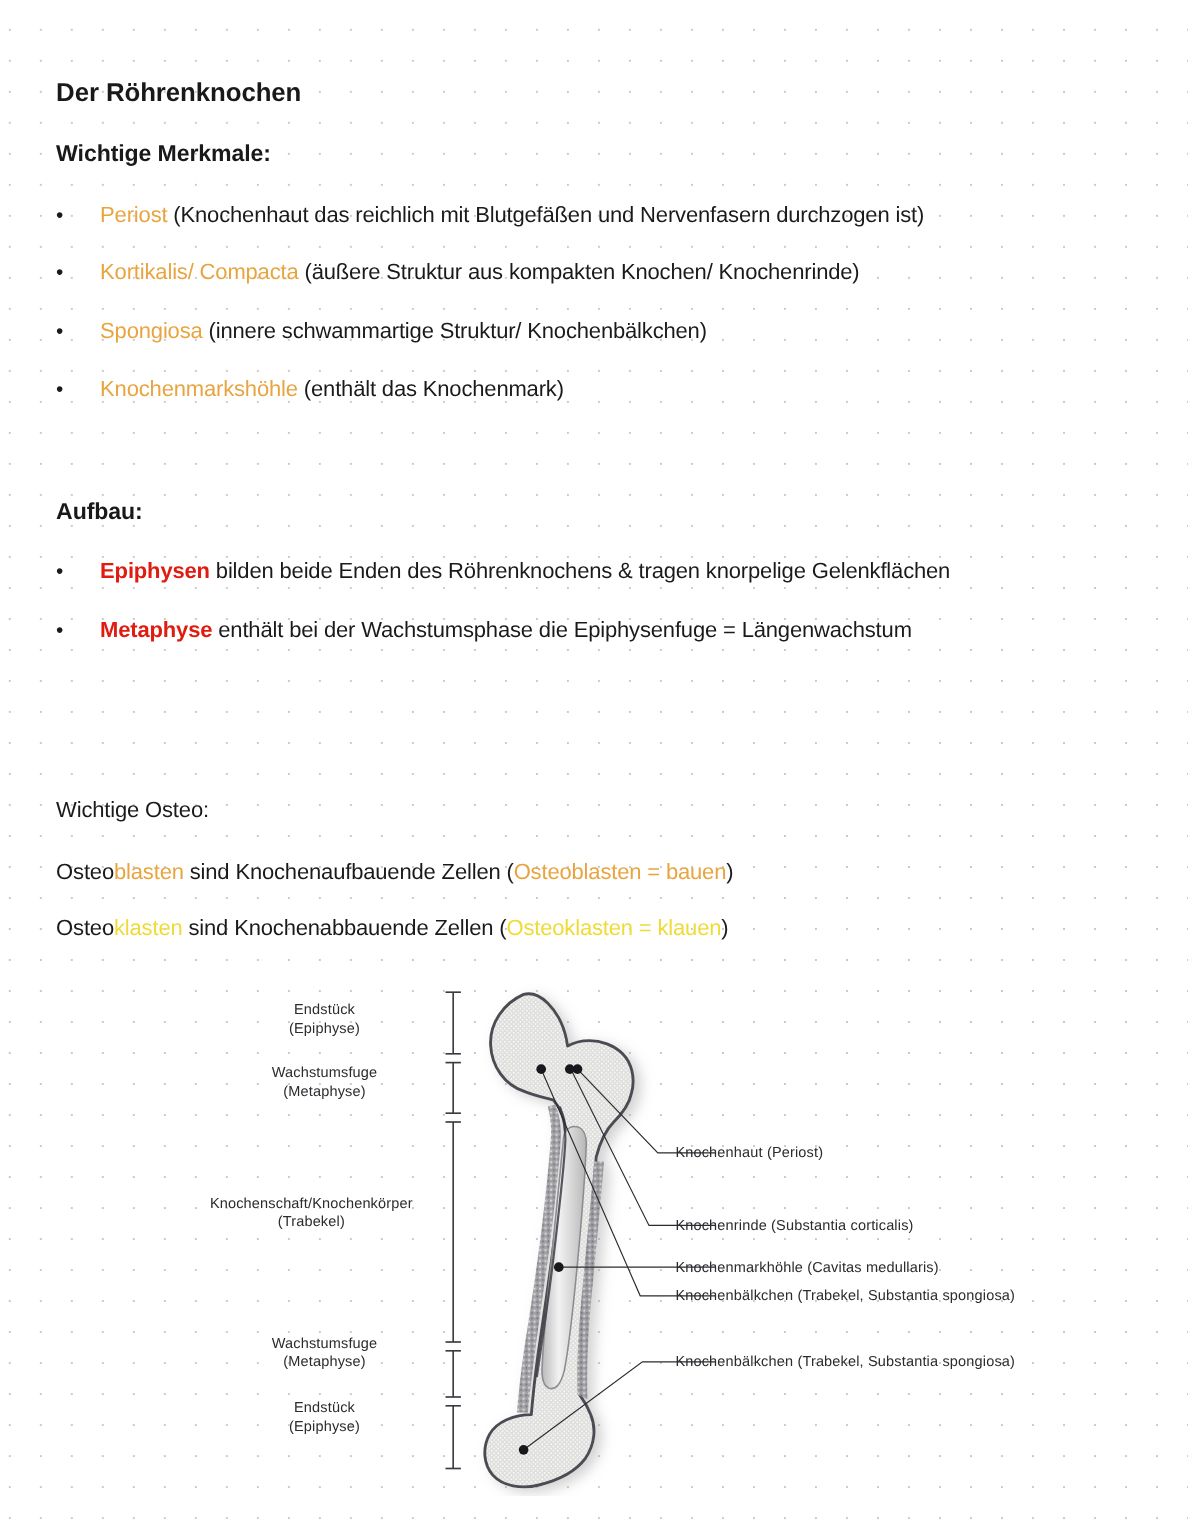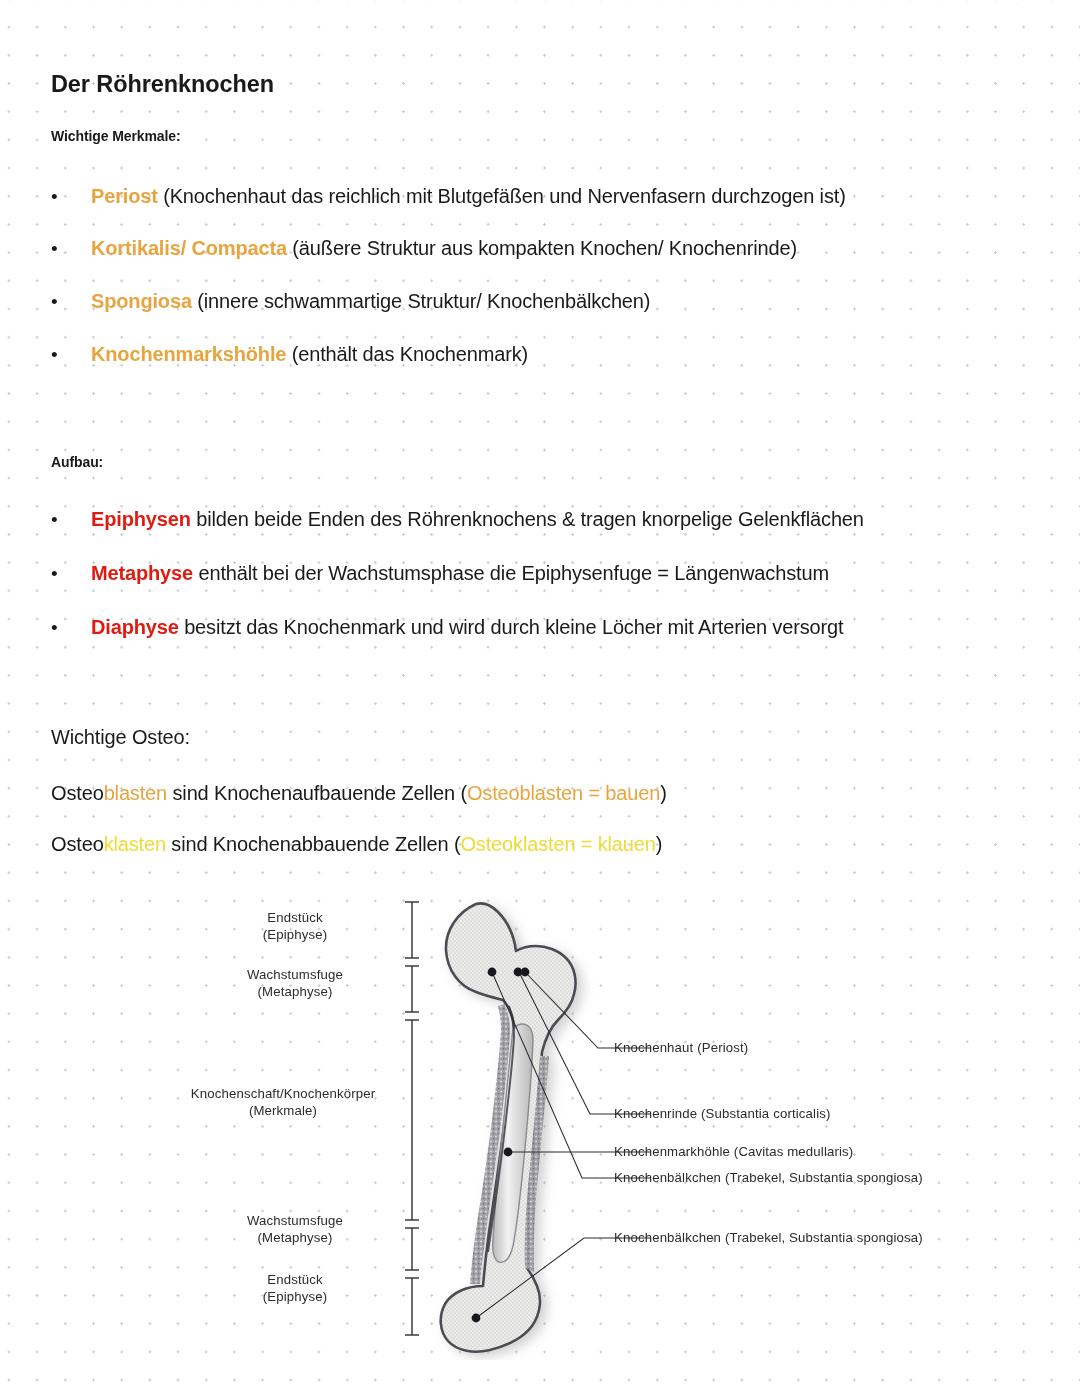--- a/index.html
+++ b/index.html
@@ -35,21 +35,21 @@
     top: 71px;
     font-size: 23.5px;
     font-weight: bold;
     color: #19191b;
     letter-spacing: -0.1px;
   }
 
   .h2 {
     position: absolute;
     left: 51px;
-    font-size: 14px;
+    font-size: 21px;
     font-weight: bold;
     color: #19191b;
     letter-spacing: -0.1px;
   }
   .h2.merkmale { top: 128px; }
   .h2.aufbau   { top: 454px; }
 
   .plain {
     position: absolute;
     left: 51px;
@@ -66,21 +66,21 @@
     color: #1a1a1c;
     letter-spacing: -0.15px;
     white-space: nowrap;
   }
   .bullet-row .dot {
     display: inline-block;
     width: 40px;
     color: #1a1a1c;
     font-size: 19px;
   }
-  .term-orange { color: #e8a43f; font-weight: bold; }
+  .term-orange { color: #e8a43f; font-weight: normal; }
   .term-red    { color: #e01b10; font-weight: bold; }
   .ink-orange  { color: #e8a43f; }
   .ink-yellow  { color: #f0db36; margin-top: 46px; }
 
   
   .figure {
     position: absolute;
     left: 0;
     top: 880px;
     width: 972px;
@@ -133,23 +133,20 @@
   <div class="h2 aufbau">Aufbau:</div>
 
   <div class="bullet-row" style="top:508px">
     <span class="dot">•</span><span class="term-red">Epiphysen</span><span> bilden beide Enden des Röhrenknochens &amp; tragen knorpelige Gelenkflächen</span>
   </div>
 
   <div class="bullet-row" style="top:562px">
     <span class="dot">•</span><span class="term-red">Metaphyse</span><span> enthält bei der Wachstumsphase die Epiphysenfuge = Längenwachstum</span>
   </div>
 
-  <div class="bullet-row" style="top:616px">
-    <span class="dot">•</span><span class="term-red">Diaphyse</span><span> besitzt das Knochenmark und wird durch kleine Löcher mit Arterien versorgt</span>
-  </div>
 
   <div class="plain" style="top:726px">Wichtige Osteo:</div>
 
   <div class="plain" style="top:782px">
     <span>Osteo</span><span class="ink-orange">blasten</span><span> sind Knochenaufbauende Zellen (</span><span class="ink-orange">Osteoblasten = bauen</span><span>)</span>
   </div>
 
   <div class="plain" style="top:833px">
     <span>Osteo</span><span class="ink-yellow">klasten</span><span> sind Knochenabbauende Zellen (</span><span class="ink-yellow">Osteoklasten = klauen</span><span>)</span>
   </div>
@@ -296,21 +293,21 @@
     <div class="fig-label left" style="left:295px; top:30px">
       <div>Endstück</div>
       <div>(Epiphyse)</div>
     </div>
     <div class="fig-label left" style="left:295px; top:87px">
       <div>Wachstumsfuge</div>
       <div>(Metaphyse)</div>
     </div>
     <div class="fig-label left" style="left:283px; top:206px">
       <div>Knochenschaft/Knochenkörper</div>
-      <div>(Merkmale)</div>
+      <div>(Trabekel)</div>
     </div>
     <div class="fig-label left" style="left:295px; top:333px">
       <div>Wachstumsfuge</div>
       <div>(Metaphyse)</div>
     </div>
     <div class="fig-label left" style="left:295px; top:392px">
       <div>Endstück</div>
       <div>(Epiphyse)</div>
     </div>
 

